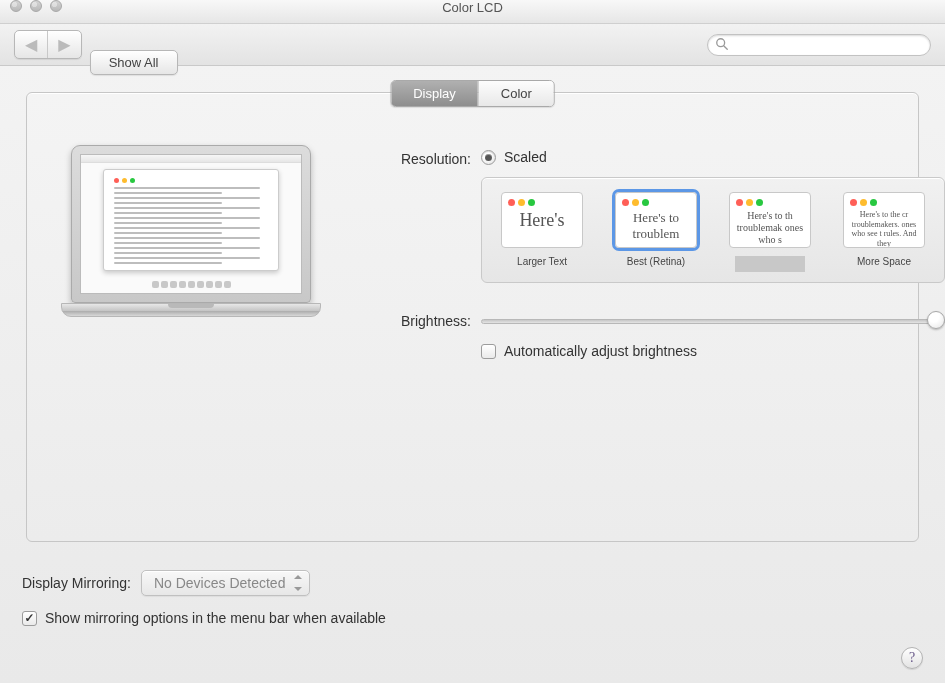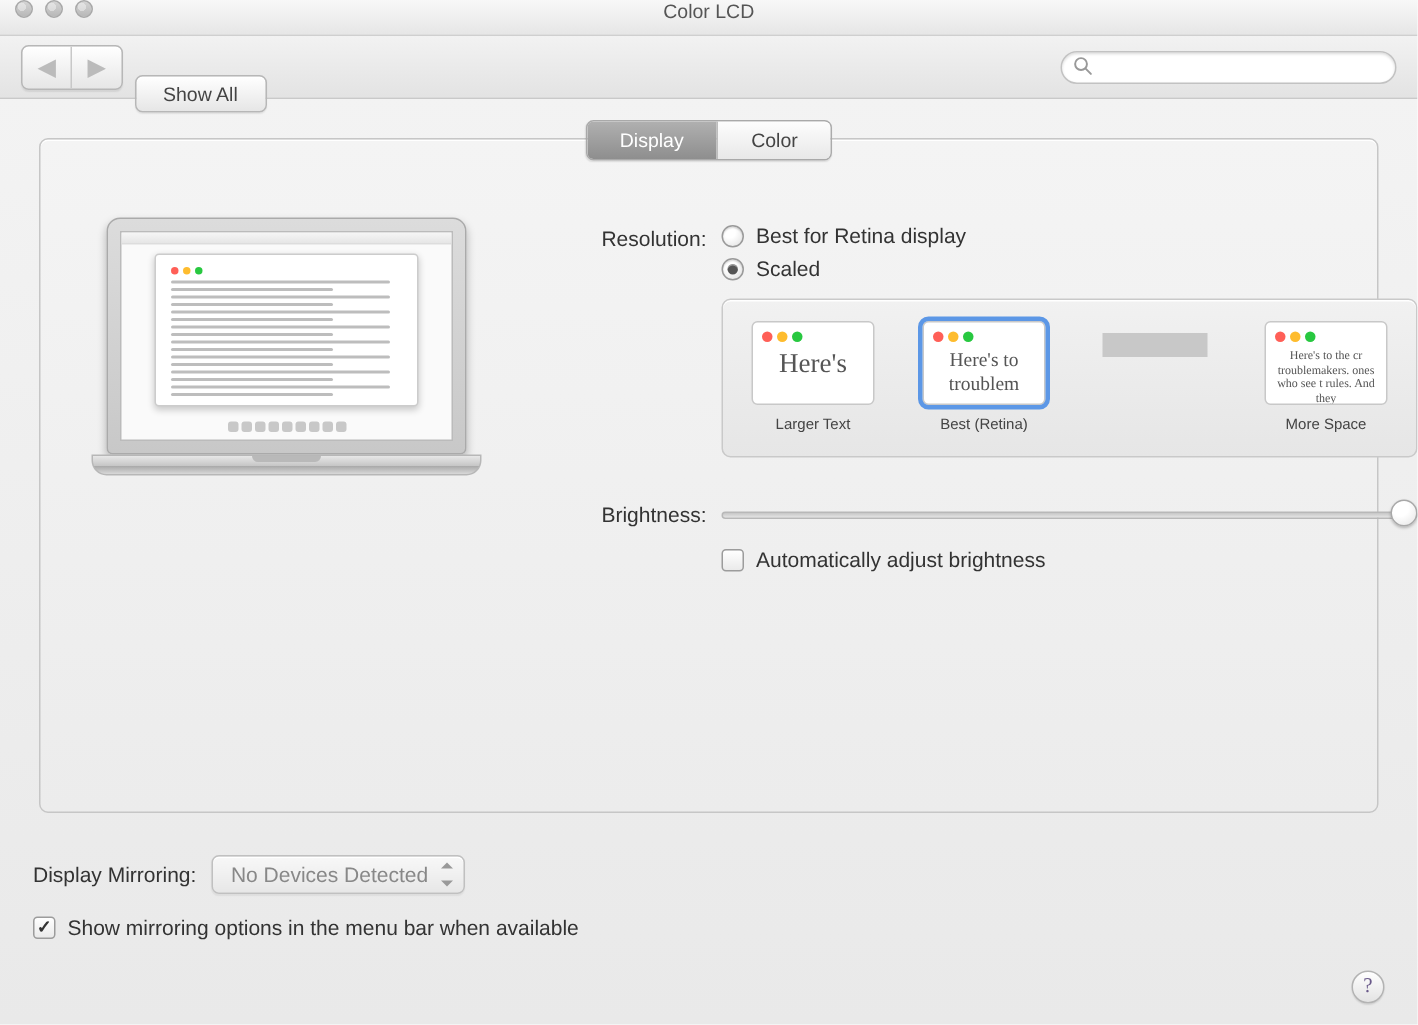--- a/index.html
+++ b/index.html
@@ -394,24 +394,20 @@
           </div>
           <div class="lap-base"></div>
         </div>
 
         <div class="controls">
 
           <div class="row">
             <div class="row-label">Resolution:</div>
             <div class="row-field">
               <div class="radio-line">
-                <span class="radio-dot"></span>
-                <span>Best for Retina display</span>
-              </div>
-              <div class="radio-line">
                 <span class="radio-dot checked"></span>
                 <span>Scaled</span>
               </div>
 
               <div class="scale-panel">
                 <div class="scale-opt">
                   <div class="scale-thumb">
                       <div class="thumb-tl">
                         <span class="r"></span>
                         <span class="y"></span>
@@ -426,20 +422,28 @@
                       <div class="thumb-tl">
                         <span class="r"></span>
                         <span class="y"></span>
                         <span class="g"></span>
                       </div>
                       <div class="thumb-text">Here's to troublem</div>
                     </div>
                   <div class="scale-label">Best (Retina)</div>
                 </div>
                 <div class="scale-opt">
+                  <div class="scale-thumb">
+                      <div class="thumb-tl">
+                        <span class="r"></span>
+                        <span class="y"></span>
+                        <span class="g"></span>
+                      </div>
+                      <div class="thumb-text">Here's to th troublemak ones who s</div>
+                    </div>
                   <div class="scale-label divider"></div>
                 </div>
                 <div class="scale-opt">
                   <div class="scale-thumb">
                       <div class="thumb-tl">
                         <span class="r"></span>
                         <span class="y"></span>
                         <span class="g"></span>
                       </div>
                       <div class="thumb-text">Here's to the cr troublemakers. ones who see t rules. And they</div>

